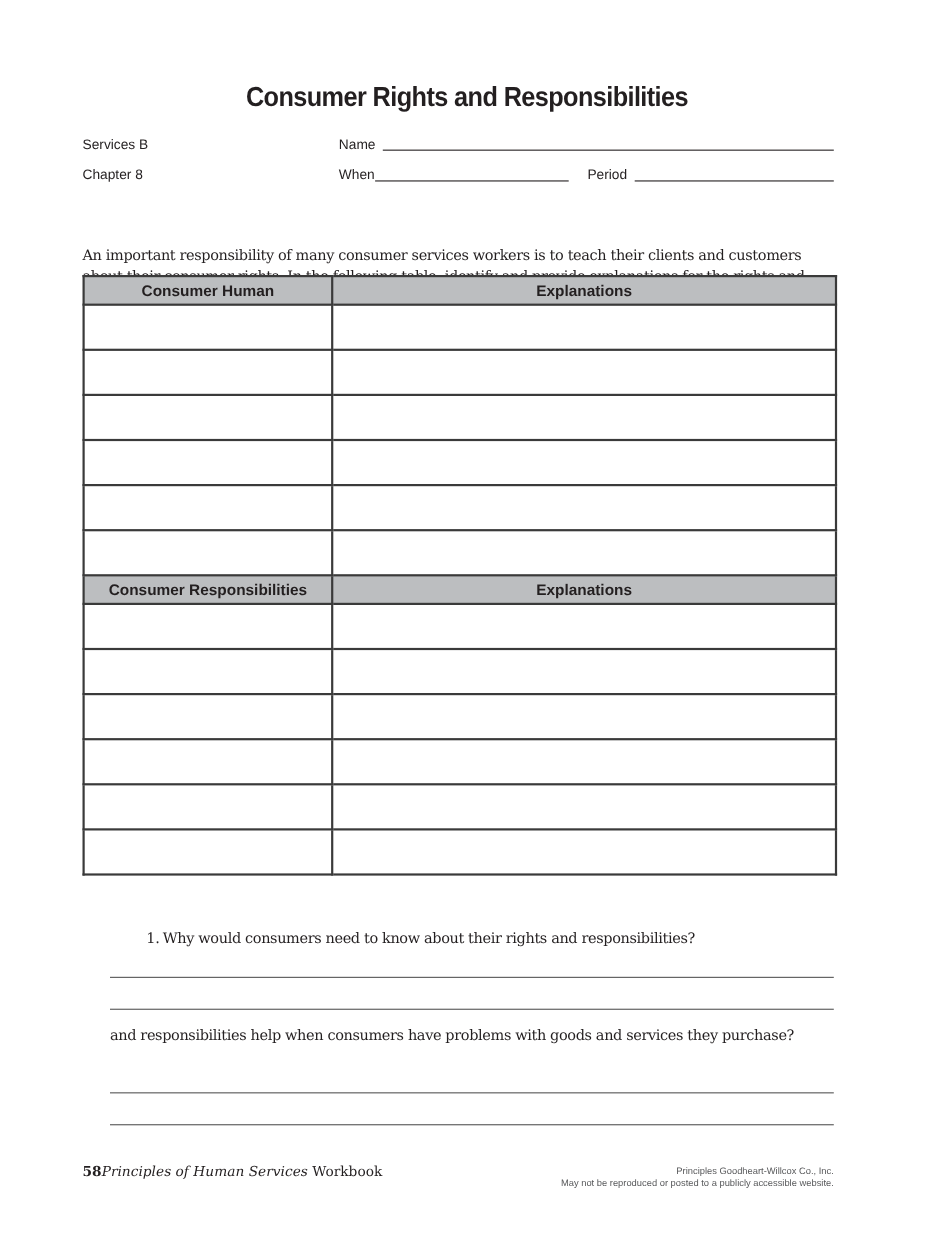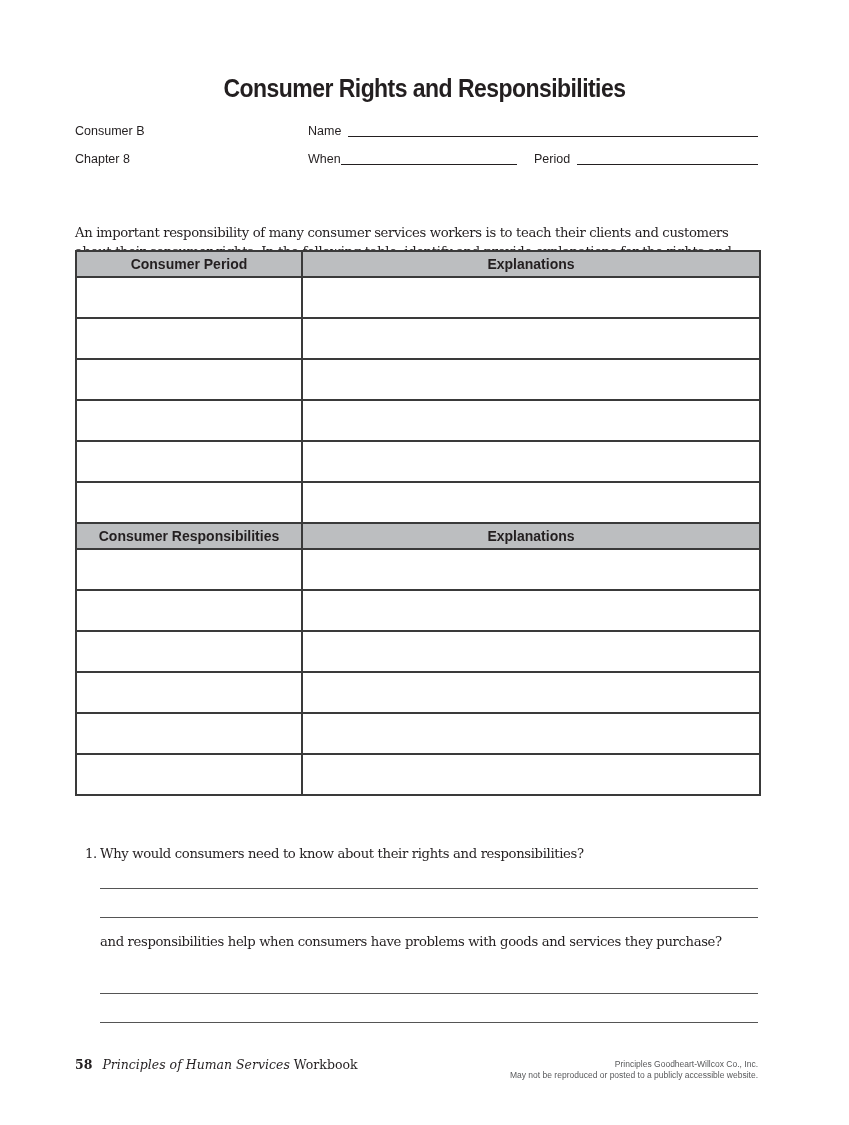--- a/index.html
+++ b/index.html
@@ -33,54 +33,54 @@
     position: absolute; left: 85px; width: 680px;
     font-family: "DejaVu Serif", serif; font-size: 13.2px; line-height: 18.5px; color: #231f20;
     letter-spacing: -0.35px;
   }
   .q .num { display: inline-block; width: 15px; }
   .q .cont { padding-left: 15px; }
   .ans-line { position: absolute; left: 100px; width: 658px; border-bottom: 1px solid #555; height: 0; }
   .footer-left {
     position: absolute; left: 75px; top: 1057px; font-family: "DejaVu Serif", serif; font-size: 12.5px; color: #231f20;
   }
-  .footer-left .pg { font-weight: bold; margin-right: 10px; }
+  .footer-left .pg { font-weight: bold; margin-right: 0; }
   .footer-left i { font-style: italic; }
   .footer-right {
     position: absolute; right: 91px; top: 1059px; text-align: right;
     font-family: "Liberation Sans", sans-serif; font-size: 8.5px; line-height: 11px; color: #58595b;
   }
 </style>
 </head>
 <body>
 
 <div class="title">Consumer Rights and Responsibilities</div>
 
-<div class="hdr" style="left:75px; top:124px;">Consumer B</div>
+<div class="hdr" style="left:75px; top:124px;">Services B</div>
 <div class="hdr" style="left:75px; top:152px;">Chapter 8</div>
 
 <div class="hdr" style="left:308px; top:124px;">Name</div>
 <div class="hdr-line" style="left:348px; top:136px; width:410px;"></div>
 
 <div class="hdr" style="left:308px; top:152px;">When</div>
 <div class="hdr-line" style="left:341px; top:164px; width:176px;"></div>
 
 <div class="hdr" style="left:534px; top:152px;">Period</div>
 <div class="hdr-line" style="left:577px; top:164px; width:181px;"></div>
 
 <div class="intro">An important responsibility of many consumer services workers is to teach their clients and customers about their consumer rights. In the following table, identify and provide explanations for the rights and responsibilities of consumers. Then answer the questions.</div>
 
 <table class="grid">
   <colgroup>
       <col style="width:226px">
       <col style="width:458px">
     </colgroup>
   <tbody id="grid-body">
       <tr>
-        <th>Consumer Period</th>
+        <th>Consumer Human</th>
         <th>Explanations</th>
       </tr>
       <tr>
         <td></td>
         <td></td>
       </tr>
       <tr>
         <td></td>
         <td></td>
       </tr>
@@ -124,21 +124,21 @@
         <td></td>
         <td></td>
       </tr>
       <tr>
         <td></td>
         <td></td>
       </tr>
     </tbody>
 </table>
 
-<div class="q" style="top:845px;">
+<div class="q" style="top:845px;margin-left:48px;">
   <span class="num">1.</span><span>Why would consumers need to know about their rights and responsibilities?</span>
 </div>
 <div class="ans-line" style="top:888px;"></div>
 <div class="ans-line" style="top:917px;"></div>
 
 <div class="q" style="top:933px;">
   <div class="cont">and responsibilities help when consumers have problems with goods and services they purchase?</div>
 </div>
 <div class="ans-line" style="top:993px;"></div>
 <div class="ans-line" style="top:1022px;"></div>

